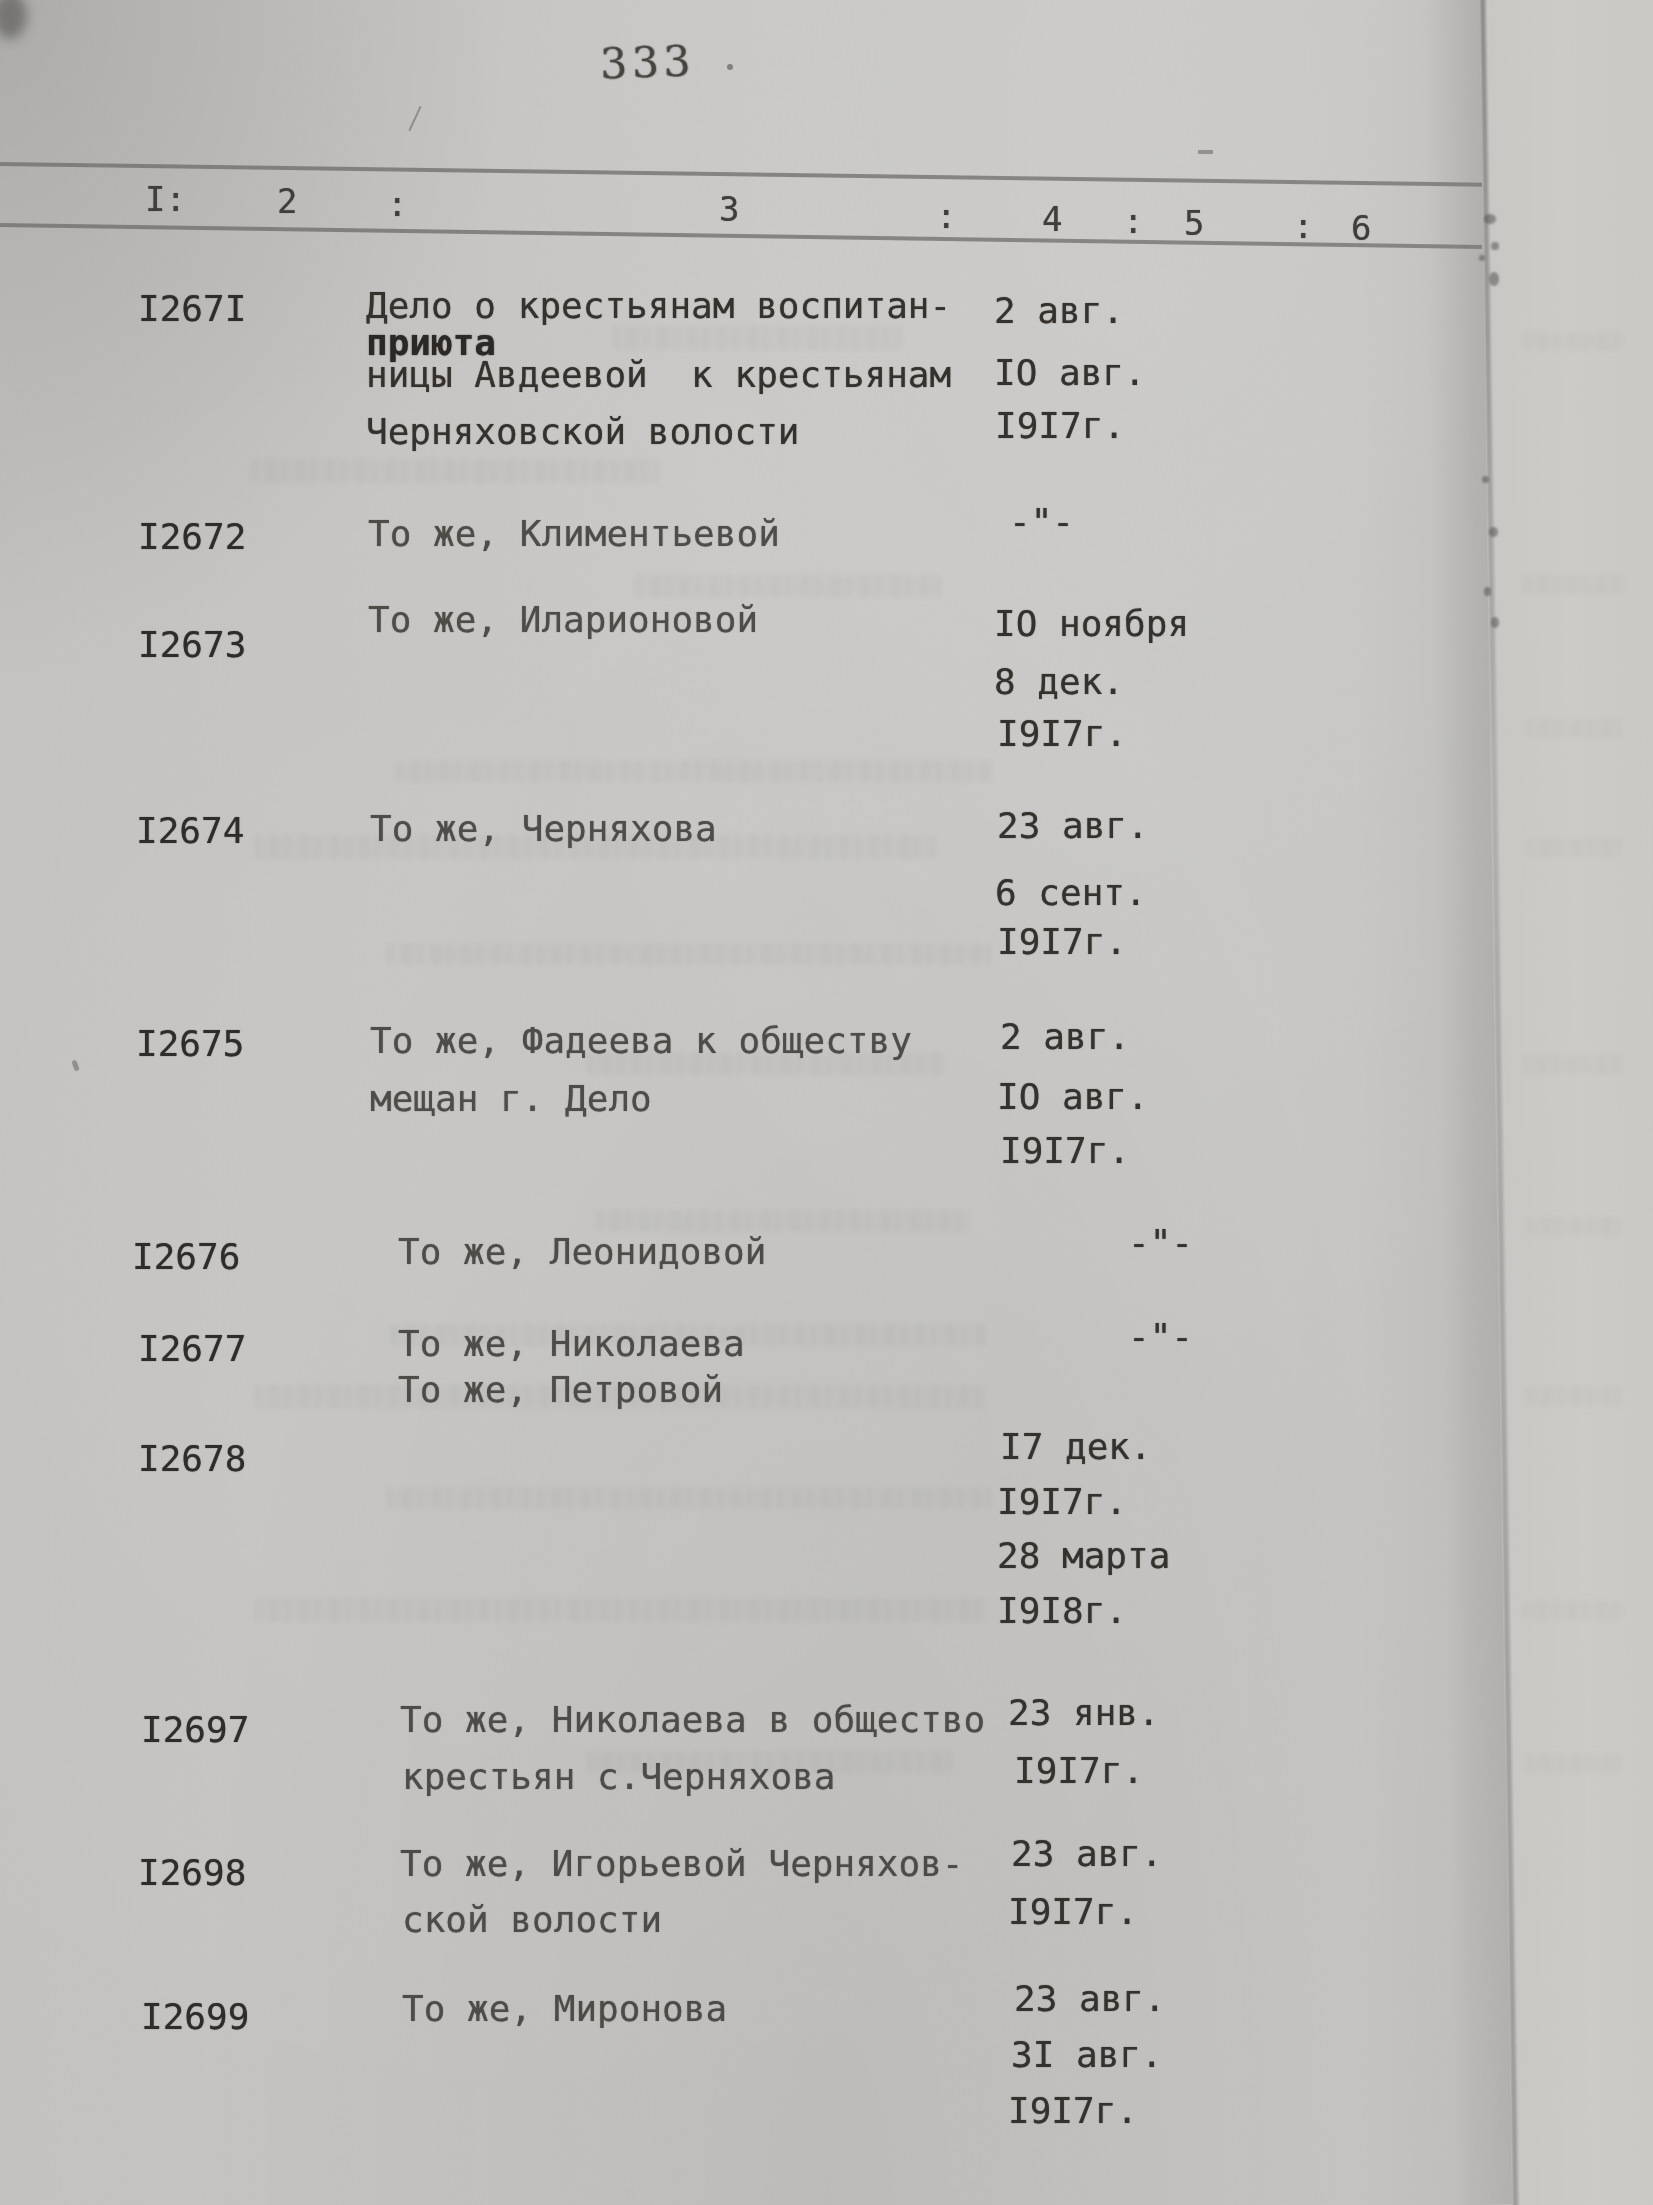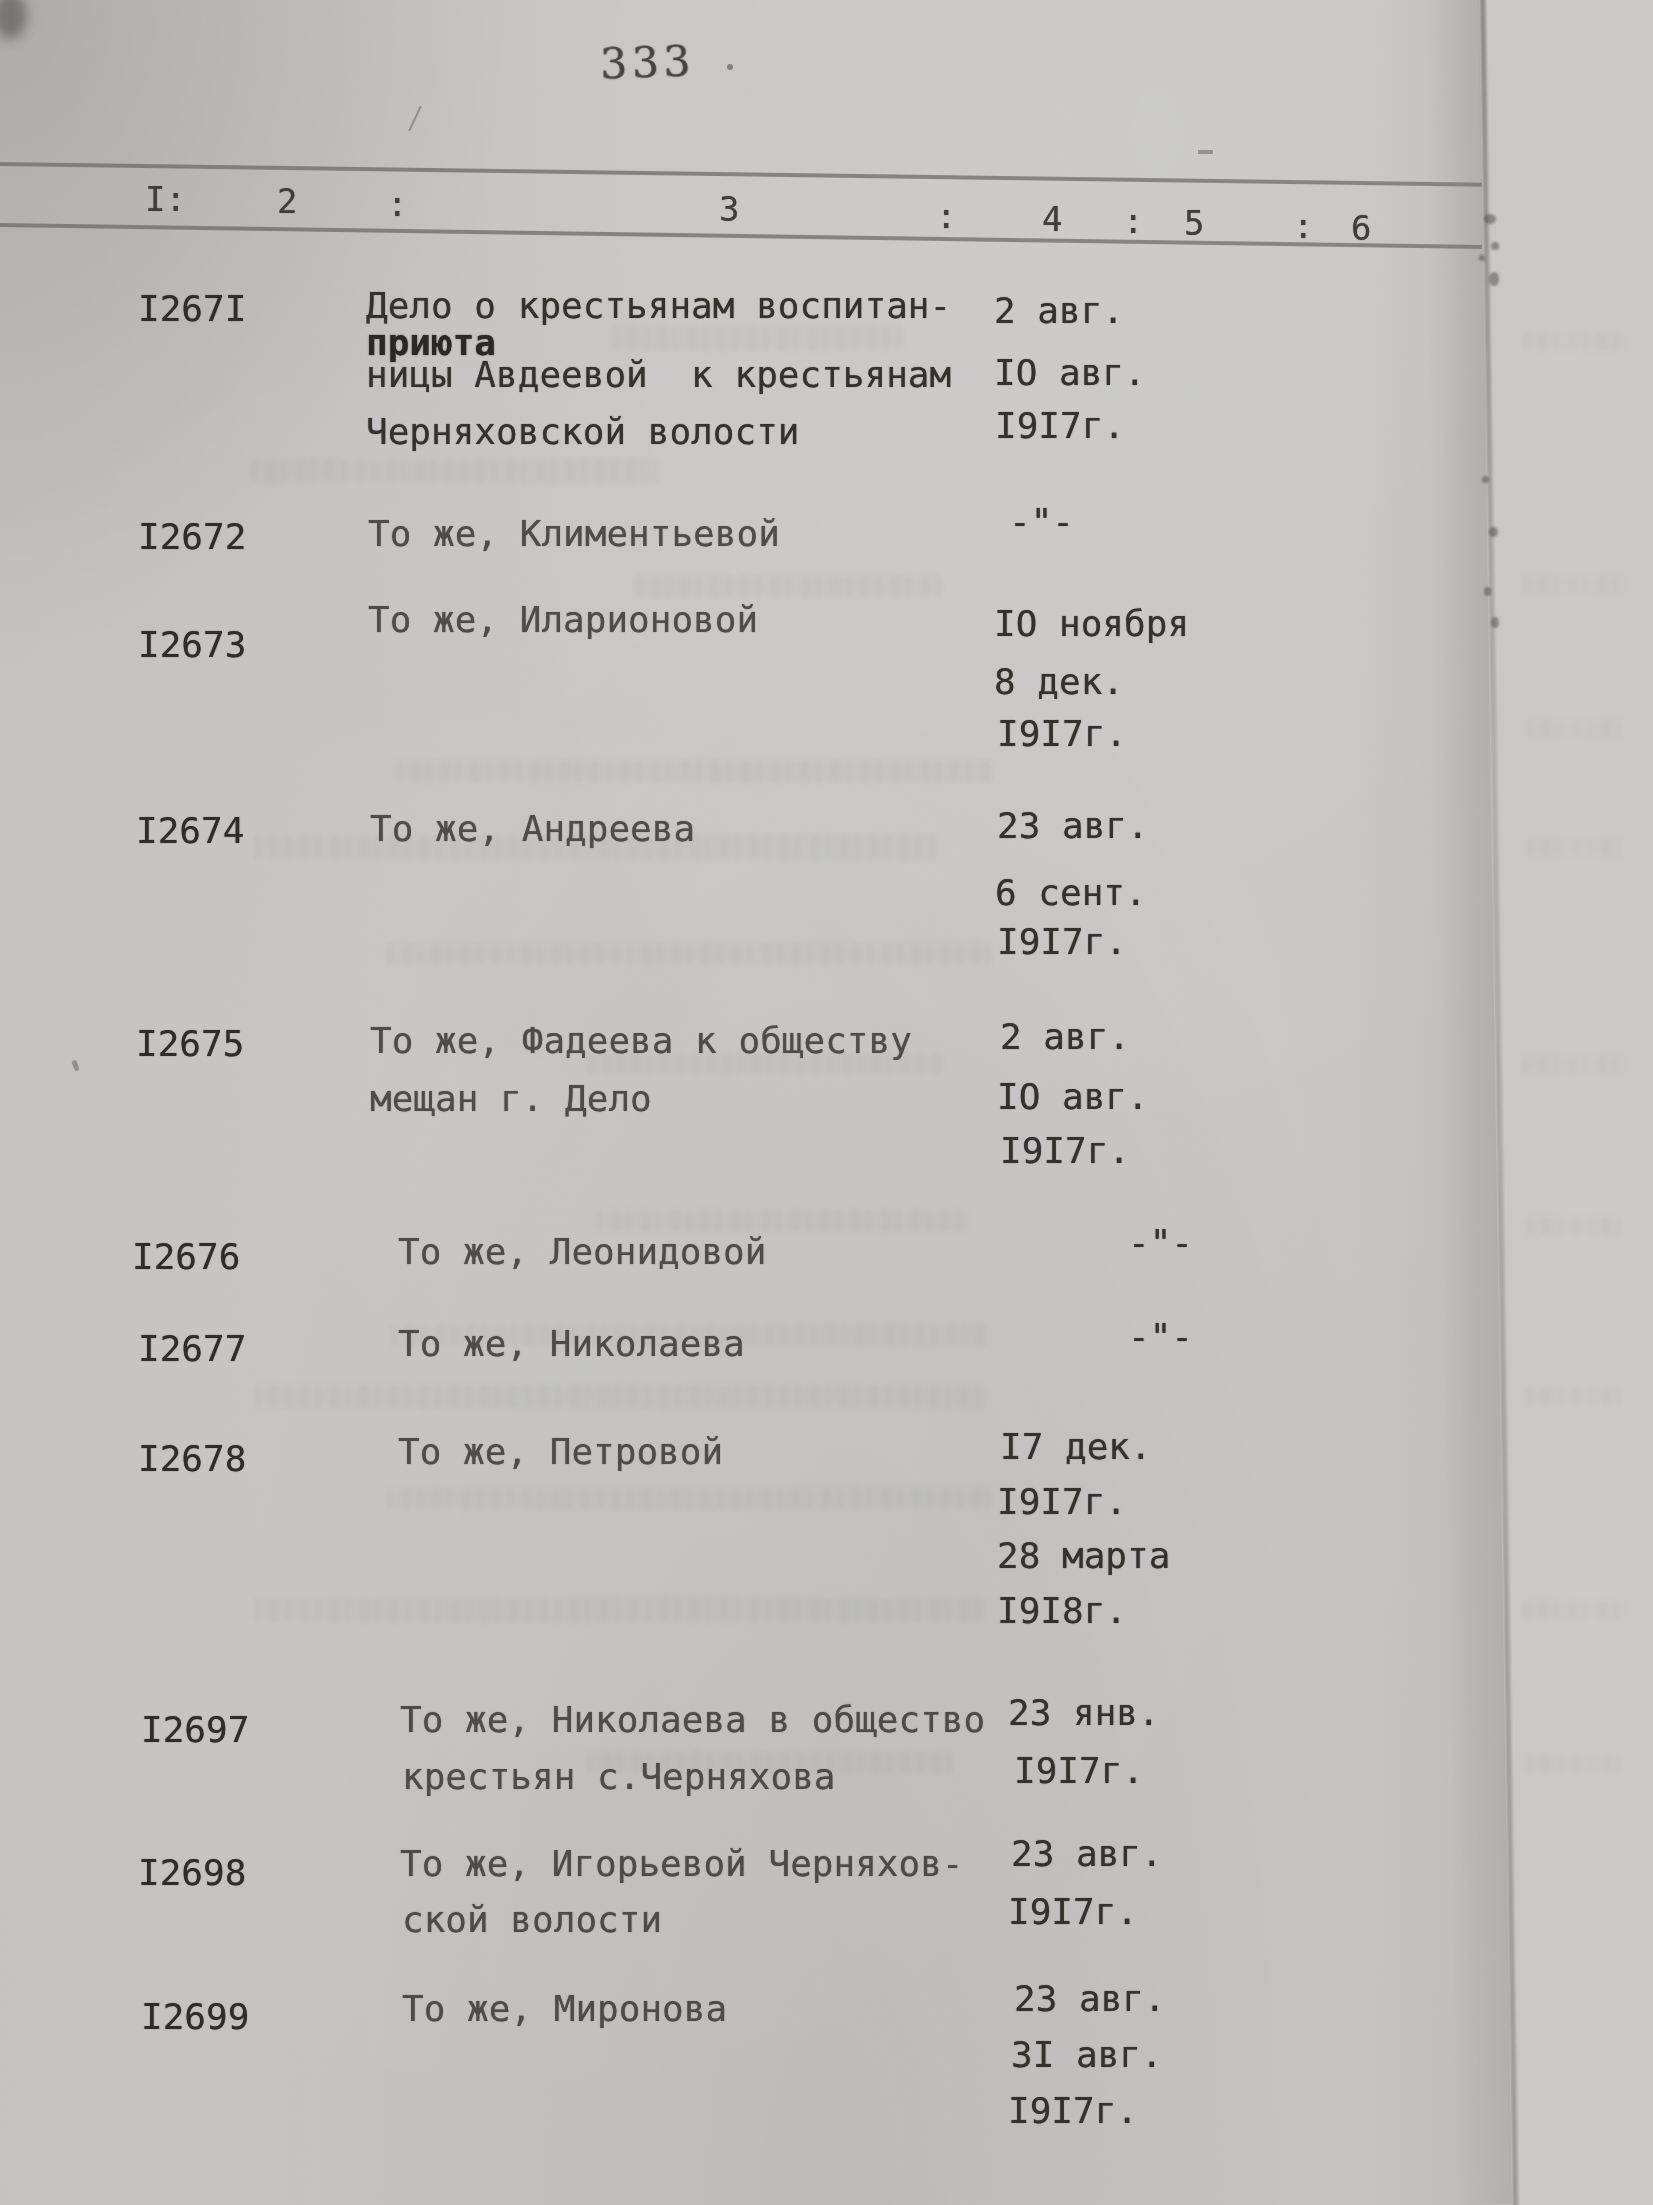--- a/index.html
+++ b/index.html
@@ -187,21 +187,21 @@
   <div>
     <span class="t num" style="left:138px;top:627px">I2673</span>
     <span class="t faded" style="left:368px;top:602px">То же, Иларионовой</span>
     <span class="t" style="left:994px;top:606px">IO ноября</span>
     <span class="t" style="left:994px;top:664px">8 дек.</span>
     <span class="t" style="left:997px;top:716px">I9I7г.</span>
   </div>
 
   <div>
     <span class="t num" style="left:136px;top:813px">I2674</span>
-    <span class="t faded" style="left:370px;top:811px">То же, Андреева</span>
+    <span class="t faded" style="left:370px;top:811px">То же, Черняхова</span>
     <span class="t" style="left:997px;top:808px">23 авг.</span>
     <span class="t" style="left:995px;top:875px">6 сент.</span>
     <span class="t" style="left:997px;top:924px">I9I7г.</span>
   </div>
 
   <div>
     <span class="t num" style="left:136px;top:1026px">I2675</span>
     <span class="t faded" style="left:370px;top:1023px">То же, Фадеева к обществу</span>
     <span class="t faded" style="left:370px;top:1081px">мещан г. Дело</span>
     <span class="t" style="left:1000px;top:1019px">2 авг.</span>
@@ -216,21 +216,21 @@
   </div>
 
   <div>
     <span class="t num" style="left:138px;top:1331px">I2677</span>
     <span class="t faded" style="left:398px;top:1326px">То же, Николаева</span>
     <span class="t" style="left:1128px;top:1319px">-"-</span>
   </div>
 
   <div>
     <span class="t num" style="left:138px;top:1441px">I2678</span>
-    <span class="t faded" style="left:398px;top:1434px">То же, Петровой</span>
+    <span class="t faded" style="left:398px;top:1372px">То же, Петровой</span>
     <span class="t" style="left:1000px;top:1429px">I7 дек.</span>
     <span class="t" style="left:997px;top:1484px">I9I7г.</span>
     <span class="t" style="left:997px;top:1538px">28 марта</span>
     <span class="t" style="left:997px;top:1593px">I9I8г.</span>
   </div>
 
   <div>
     <span class="t num" style="left:141px;top:1712px">I2697</span>
     <span class="t faded" style="left:400px;top:1702px">То же, Николаева в общество</span>
     <span class="t faded" style="left:402px;top:1759px">крестьян с.Черняхова</span>

